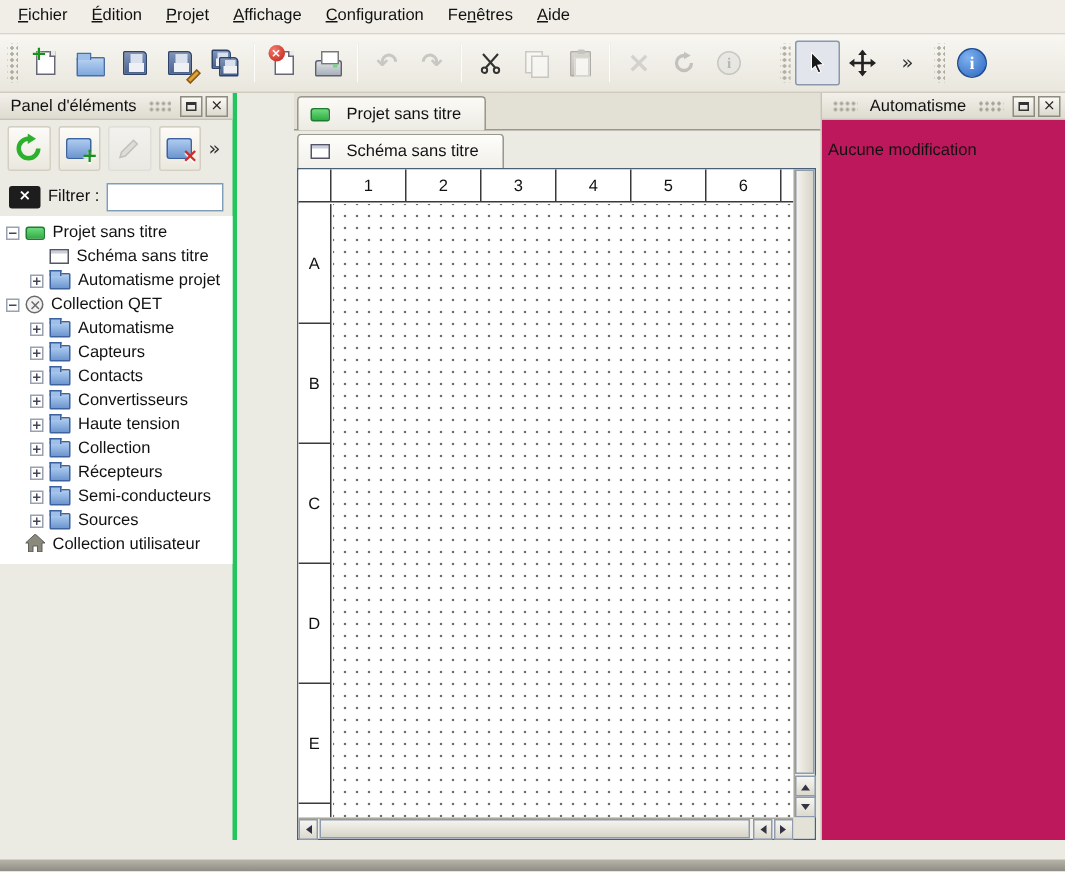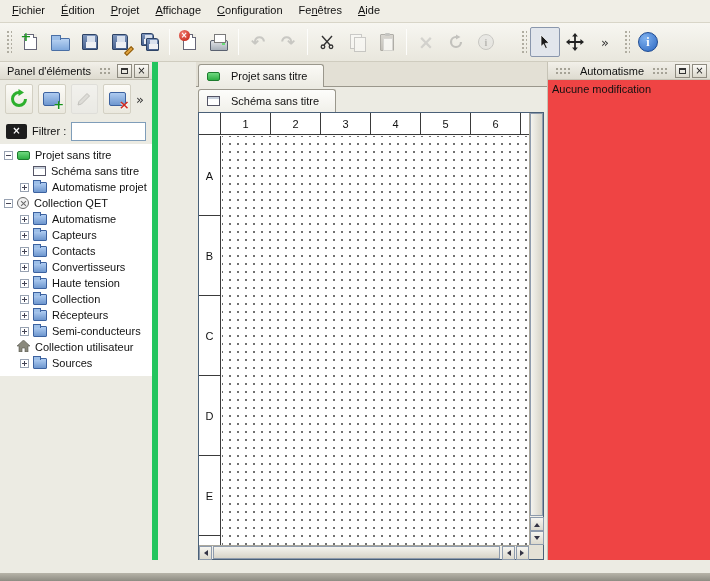--- a/index.html
+++ b/index.html
@@ -74,21 +74,21 @@
   .delmark { font-size:19px; font-weight:bold; color:#b3b0a5; }
   .i-info { width:16px; height:16px; border-radius:50%; display:flex; align-items:center; justify-content:center; font:bold 10px "Liberation Serif","DejaVu Serif",serif; }
   .i-info.grayi { background:#e0ded6; border:1px solid #9a978c; color:#77746a; }
   .i-info.bluei { width:20px; height:20px; background:radial-gradient(circle at 35% 30%,#7fb2f0,#2b66c0); border:1px solid #1d4a92; color:#fff; font-size:12px; }
   .i-info:before { content:"i"; }
   .g-chev { font-size:13px; color:#333; }
   .g-chev:before { content:"»"; }
 
   
   .dock { position:absolute; top:62px; bottom:21px; display:flex; flex-direction:column; }
-  .dock-left { left:0; width:158px; border-right:6px solid #22c55e; }
+  .dock-left { left:0; width:158px; border-right:3px solid #22c55e; }
   .dock-right { right:0; width:163px; border-left:1px solid #c6c3b6; }
   .dock-title {
     height:18px; flex:none; display:flex; align-items:center; padding:0 3px;
     background:linear-gradient(#f2f0e9,#dedbd0); border-bottom:1px solid #c6c3b6;
   }
   .dock-title-text { padding:0 4px; white-space:nowrap; }
   .dock-grip { flex:1; height:8px; margin:0 4px; background-image:radial-gradient(#a5a296 1px,transparent 1.2px); background-size:4px 4px; }
   .dock-btn {
     width:15px; height:14px; flex:none; margin-left:2px;
     border:1px solid #8e8b80; background:linear-gradient(#fbfaf6,#dcd9cd);
@@ -162,21 +162,21 @@
   .sbtn { position:absolute; width:13px; height:14px; background:linear-gradient(#f6f5f0,#dcd9cd); border:1px solid #8e9bad; display:flex; align-items:center; justify-content:center; }
   .vscroll .sbtn { width:14px; height:14px; left:0; }
   .arr { width:0; height:0; border:3px solid transparent; }
   .arr.up { border-bottom:4px solid #334; margin-top:-2px; }
   .arr.down { border-top:4px solid #334; margin-bottom:-2px; }
   .arr.left { border-right:4px solid #334; margin-left:-2px; }
   .arr.right { border-left:4px solid #334; margin-right:-2px; }
   .scorner { position:absolute; right:0; bottom:0; width:14px; height:14px; background:#e4e1d6; }
 
   
-  .undo-list { flex:1; background:#ef4444; padding:3px 4px; overflow:hidden; }
+  .undo-list { flex:1; background:#be185d; padding:14px 4px; overflow:hidden; }
 
   
   .bottom-strip { position:absolute; left:0; right:0; bottom:0; height:21px; background:#ecebe3; }
   .bottom-edge { position:absolute; left:0; right:0; bottom:0; height:8px; background:linear-gradient(#b7b4a9,#8e8c83); }
 </style>
 </head>
 <body>
 
 <div id="app">
 
@@ -387,31 +387,31 @@
       <div class="trow lv1">
         <span class="exp plus"></span>
         <span class="tic tic-folder"></span>
         <span class="tlbl">Récepteurs</span>
       </div>
       <div class="trow lv1">
         <span class="exp plus"></span>
         <span class="tic tic-folder"></span>
         <span class="tlbl">Semi-conducteurs</span>
       </div>
+      <div class="trow lv1">
+        <span class="exp plus"></span>
+        <span class="tic tic-folder"></span>
+        <span class="tlbl">Sources</span>
+      </div>
       <div class="trow">
         <span class="exp none"></span>
         <span class="tic"><svg width="13" height="12" viewBox="0 0 13 12">
               <path d="M6.5 0 L13 6 H11 V12 H8 V8 H5 V12 H2 V6 H0 Z" fill="#8a897c" stroke="#55544c" stroke-width="0.6"></path>
             </svg></span>
         <span class="tlbl">Collection utilisateur</span>
-      </div>
-      <div class="trow lv1">
-        <span class="exp plus"></span>
-        <span class="tic tic-folder"></span>
-        <span class="tlbl">Sources</span>
       </div>
     </div>
   </div>
 
   <div class="workspace">
     <div class="outer-tabbar">
       <div class="tab">
         <span class="tic tic-project"></span>
         <span>Projet sans titre</span>
       </div>

